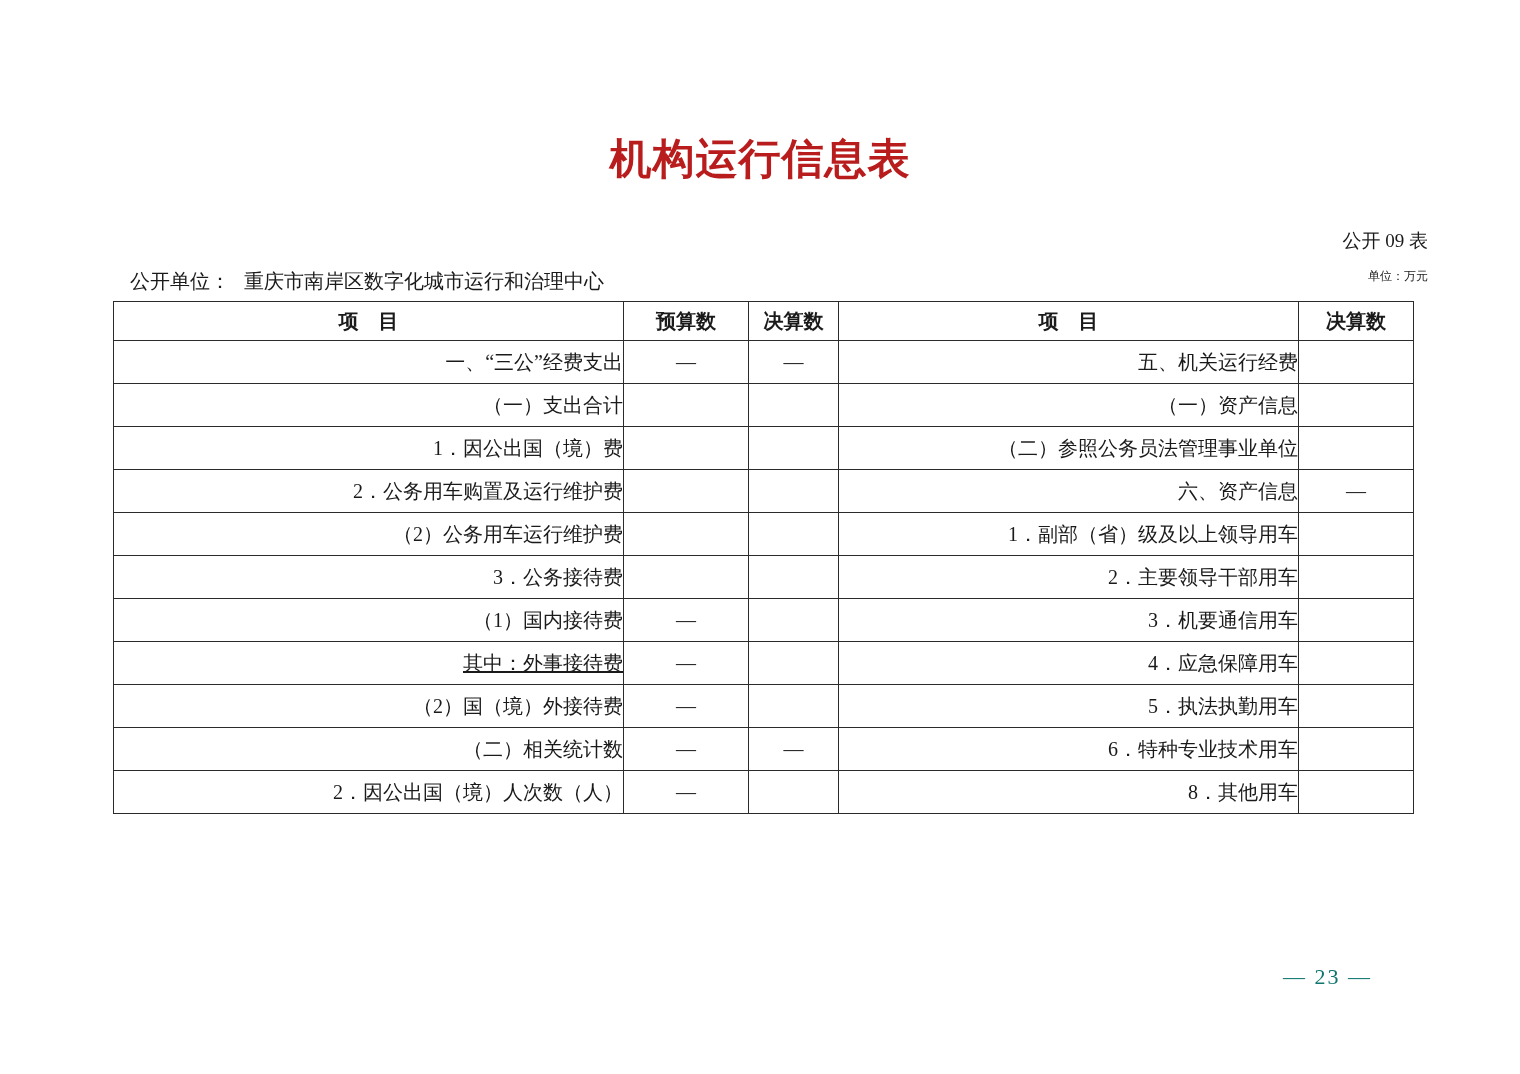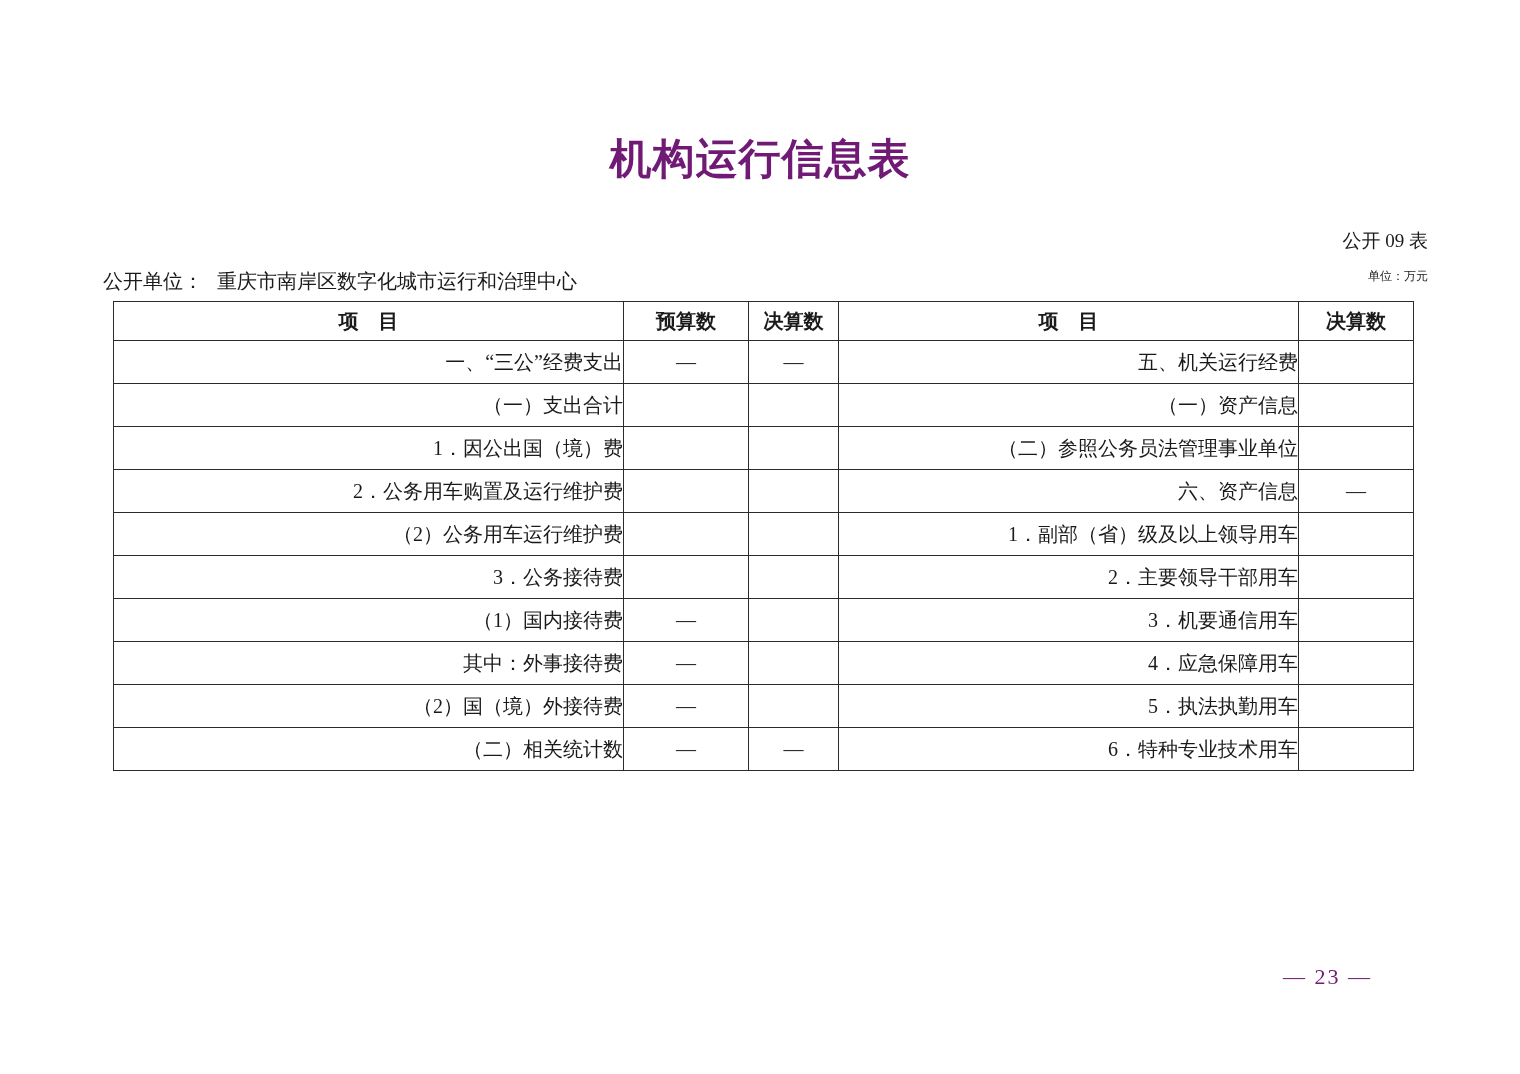--- a/index.html
+++ b/index.html
@@ -9,28 +9,28 @@
     font-family:"Liberation Serif","DejaVu Serif",serif;
     color:#1a1a1a;
   }
   .page {
     position:relative; width:1520px; height:1074px;
     background:#ffffff; overflow:hidden;
   }
   .doc-title {
     position:absolute; top:131px; left:0; width:100%;
     text-align:center; font-size:42px; font-weight:bold;
-    letter-spacing:1px; color:#701a75;
+    letter-spacing:1px; color:#b91c1c;
   }
   .form-no {
     position:absolute; top:228px; right:92px;
     font-size:19px;
   }
   .publisher {
-    position:absolute; top:268px; left:103px;
+    position:absolute; top:268px; left:130px;
     font-size:20px;
   }
   .publisher .pub-name { margin-left:14px; }
   .unit-note {
     position:absolute; top:268px; right:92px;
     font-size:12px;
   }
   table.main-table {
     position:absolute; top:301px; left:113px;
     width:1300px; table-layout:fixed;
@@ -45,24 +45,24 @@
   .main-table th {
     font-weight:bold; text-align:center; height:39px;
   }
   .main-table td { height:43px; font-weight:normal; }
   .c-item { text-align:right; }
   .c-num  { text-align:center; }
   .L0 { padding-left:5px; }
   .L1 { padding-left:10px;margin-left:19px; }
   .L2 { padding-left:47px; }
   .L3 { padding-left:65px; }
-  .L4 { padding-left:75px; }
+  .L4 { padding-left:75px;text-decoration:underline; }
   .page-num {
     position:absolute; top:964px; right:148px;
-    font-size:22px; letter-spacing:2px; color:#701a75;
+    font-size:22px; letter-spacing:2px; color:#0f766e;
   }
 </style>
 </head>
 <body>
 
 <div class="page">
 
   <div class="doc-title">机构运行信息表</div>
 
   <div class="form-no">公开 09 表</div>
@@ -154,18 +154,25 @@
     <td class="c-item L2">5．执法执勤用车</td>
     <td class="c-num"></td>
   </tr>
         <tr>
     <td class="c-item L1">（二）相关统计数</td>
     <td class="c-num">—</td>
     <td class="c-num">—</td>
     <td class="c-item L2">6．特种专业技术用车</td>
     <td class="c-num"></td>
   </tr>
+        <tr>
+    <td class="c-item L2">2．因公出国（境）人次数（人）</td>
+    <td class="c-num">—</td>
+    <td class="c-num"></td>
+    <td class="c-item L2">8．其他用车</td>
+    <td class="c-num"></td>
+  </tr>
       </tbody>
   </table>
 
   <div class="page-num">— 23 —</div>
 
 </div>
 
 </body></html>

